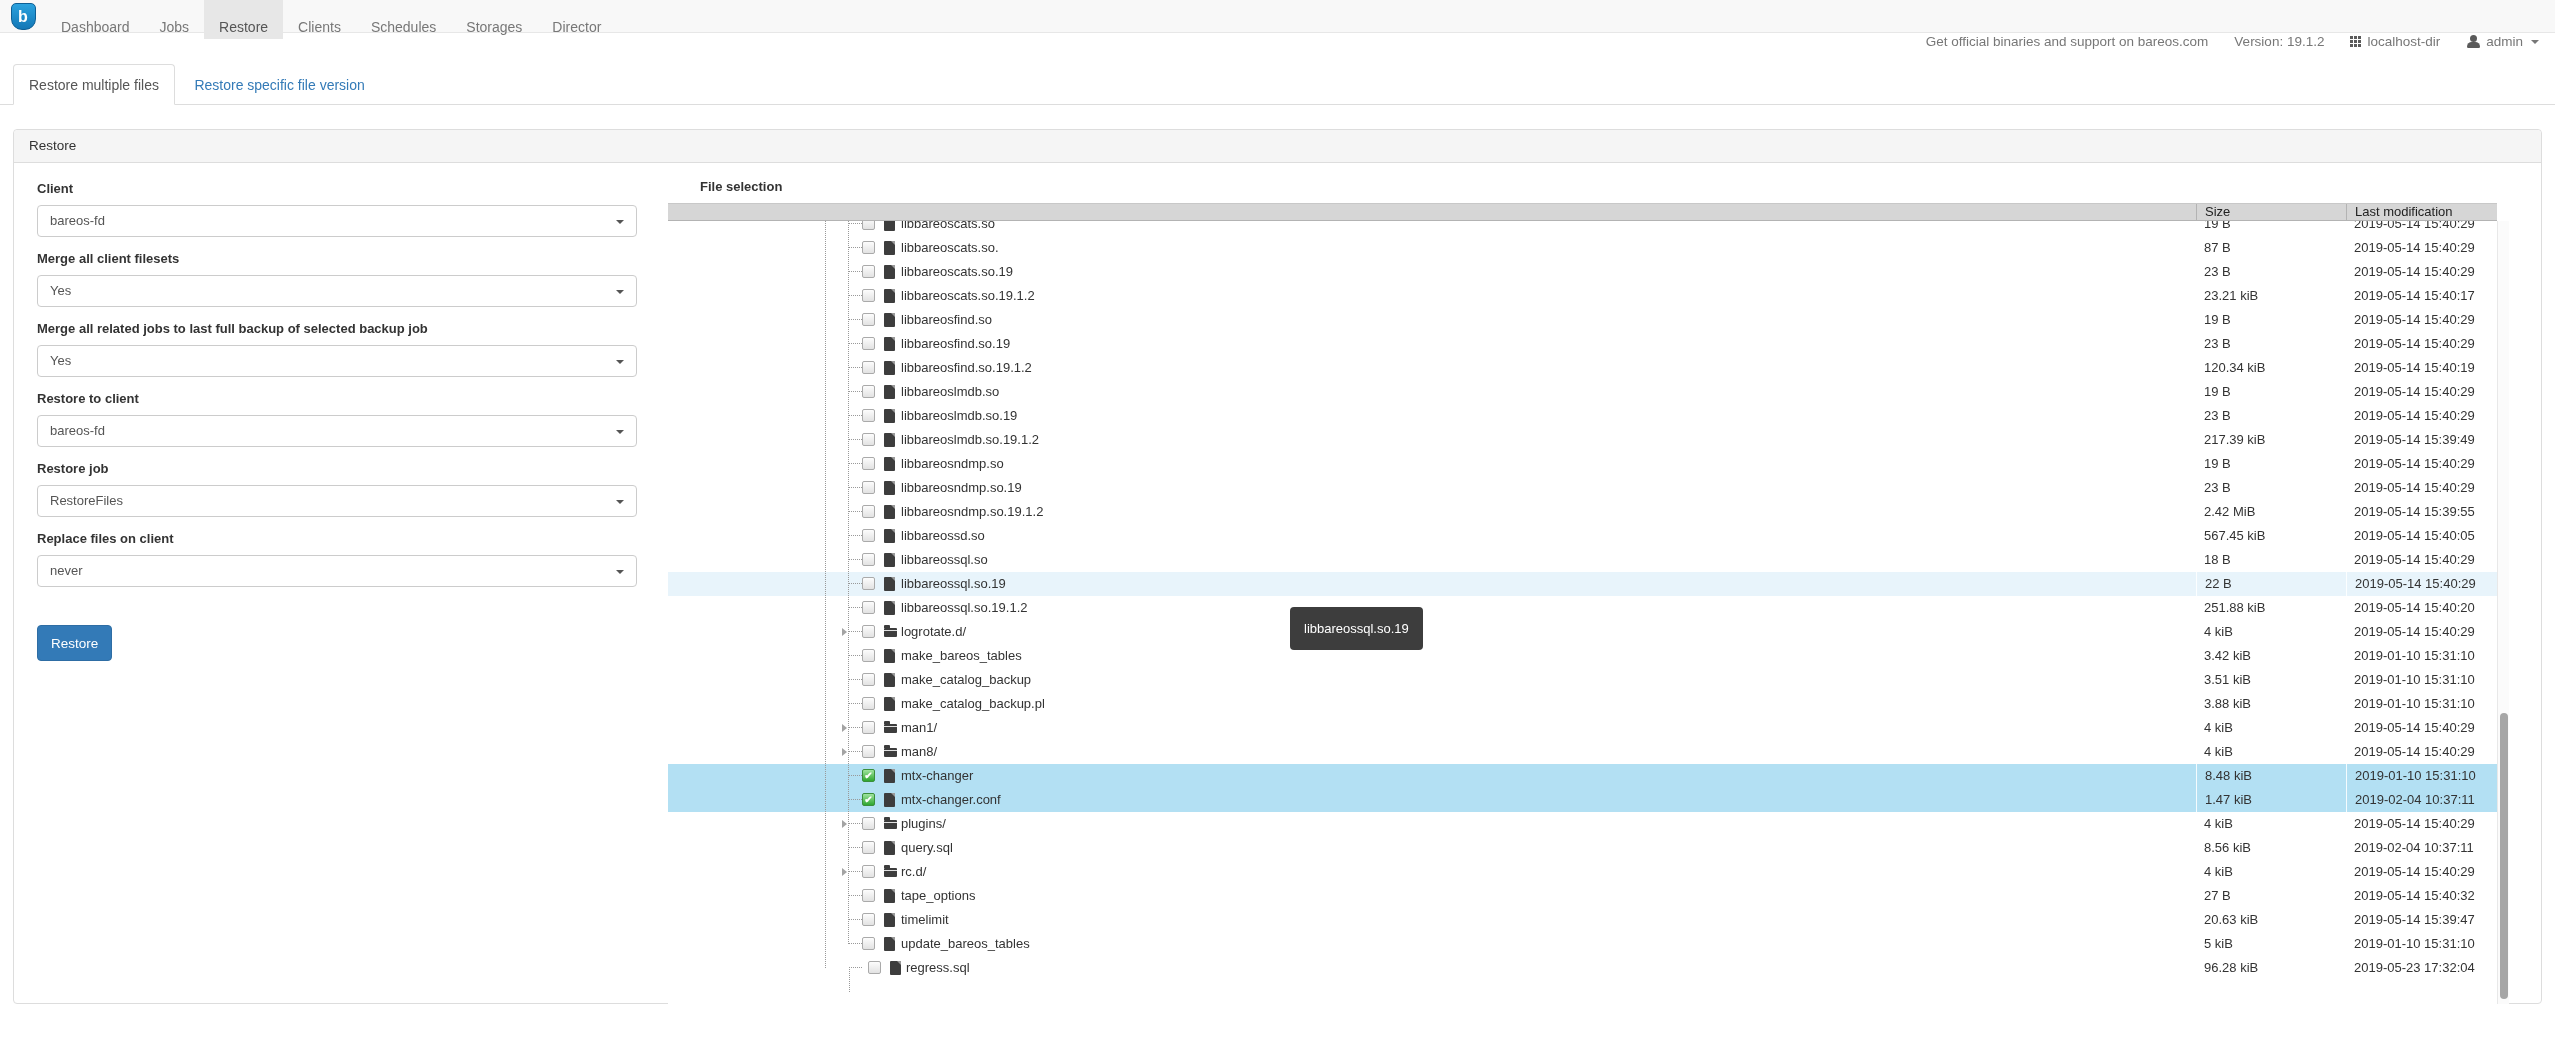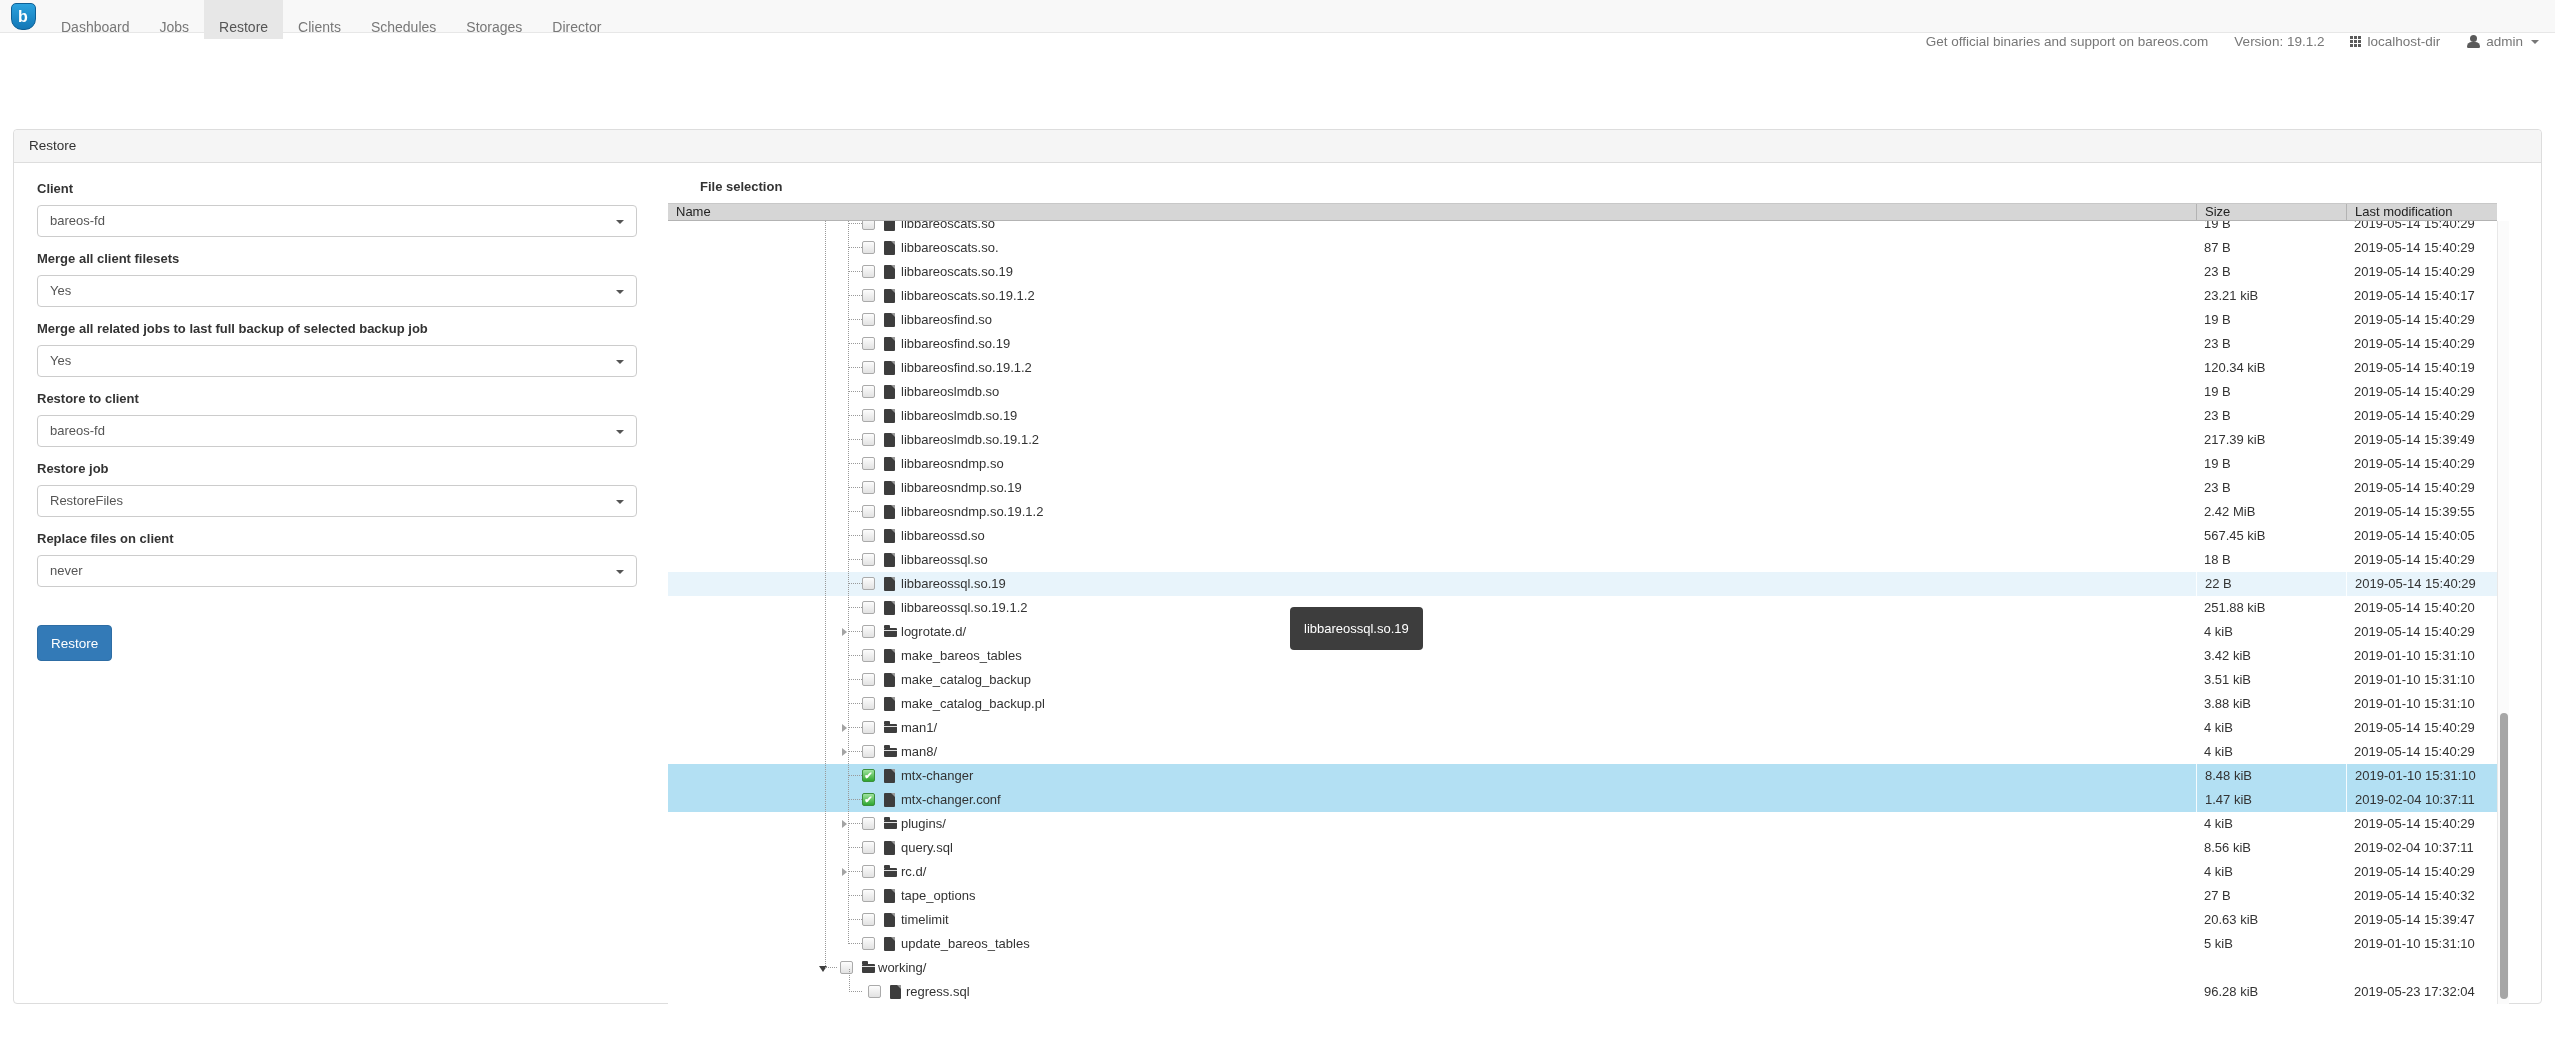--- a/index.html
+++ b/index.html
@@ -141,20 +141,24 @@
         <span>localhost-dir</span>
       </div>
       <div class="nav-info">
         <span class="user-icon"></span>
         <span>admin</span>
         <span class="caret-down"></span>
       </div>
     </div>
   </div>
 
+  <div class="tabbar">
+    <div class="tab active">Restore multiple files</div>
+    <div class="tab inactive">Restore specific file version</div>
+  </div>
 
   <div class="panel">
     <div class="panel-heading">Restore</div>
 
     <div class="form-col">
       <div class="form-group">
         <label class="form-label">Client</label>
         <div class="select-box">bareos-fd</div>
       </div>
       <div class="form-group">
@@ -176,21 +180,20 @@
       <div class="form-group">
         <label class="form-label">Replace files on client</label>
         <div class="select-box">never</div>
       </div>
       <button class="btn-primary">Restore</button>
     </div>
 
     <div class="file-col">
       <div class="fs-title">File selection</div>
       <div class="fs-header">
-        <div class="fs-h-cell fs-h-name">Name</div>
         <div class="fs-h-cell fs-h-size">Size</div>
         <div class="fs-h-cell fs-h-date">Last modification</div>
       </div>
       <div class="tree" id="tree">
           <div class="tree-row clip">
             <div class="row-shift">
               <div class="conn" style="left: 180px; width: 14px;"></div>
               <div class="cb" style="left: 194px;"></div>
               <div class="ico-file" style="left: 216px;"></div>
               <div class="row-label" style="left: 233px;">libbareoscats.so</div>
@@ -494,31 +497,20 @@
             </div>
           </div>
           <div class="tree-row">
             <div class="row-shift">
               <div class="conn" style="left: 180px; width: 14px;"></div>
               <div class="cb" style="left: 194px;"></div>
               <div class="ico-file" style="left: 216px;"></div>
               <div class="row-label" style="left: 233px;">update_bareos_tables</div>
               <div class="cell-size">5 kiB</div>
               <div class="cell-date">2019-01-10 15:31:10</div>
-            </div>
-          </div>
-          <div class="tree-row">
-            <div class="row-shift">
-              <div class="conn" style="left: 157px; width: 12px;"></div>
-              <div class="arrow-o" style="left: 151px;"></div>
-              <div class="cb" style="left: 172px;"></div>
-              <div class="ico-folder" style="left: 194px;"></div>
-              <div class="row-label" style="left: 210px;">working/</div>
-              <div class="cell-size"></div>
-              <div class="cell-date"></div>
             </div>
           </div>
           <div class="tree-row">
             <div class="row-shift">
               <div class="conn" style="left: 181px; width: 13px;"></div>
               <div class="cb" style="left: 200px;"></div>
               <div class="ico-file" style="left: 222px;"></div>
               <div class="row-label" style="left: 238px;">regress.sql</div>
               <div class="cell-size">96.28 kiB</div>
               <div class="cell-date">2019-05-23 17:32:04</div>

